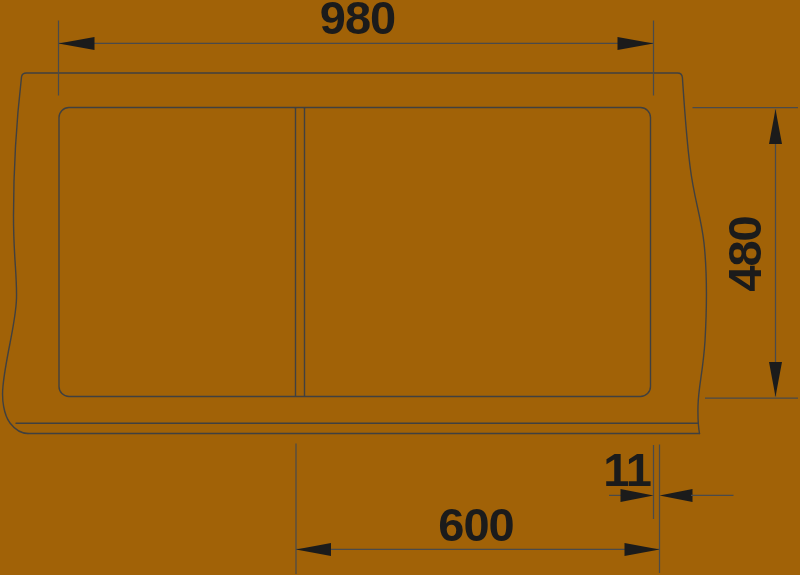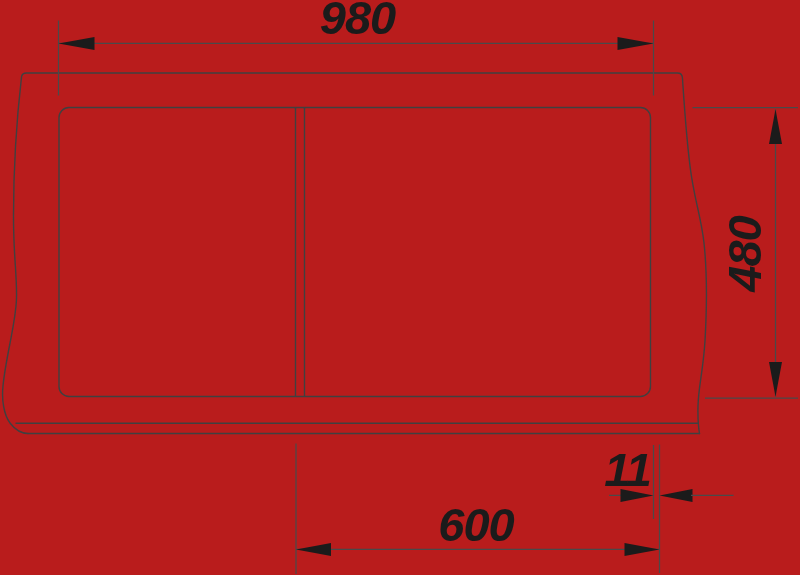--- a/index.html
+++ b/index.html
@@ -4,24 +4,23 @@
 <style>
   html, body {
     margin: 0;
     padding: 0;
     background: #ffffff;
   }
   .canvas {
     position: relative;
     width: 800px;
     height: 575px;
-    background: #b91c1c;
+    background: #a16207;
     overflow: hidden;
     font-family: "Liberation Sans", sans-serif;
-    font-style: italic;
   }
   svg { display: block; }
   .geo {
     fill: none;
     stroke: #404040;
     stroke-width: 1.4;
     stroke-linecap: round;
     stroke-linejoin: round;
   }
   .dimline {

